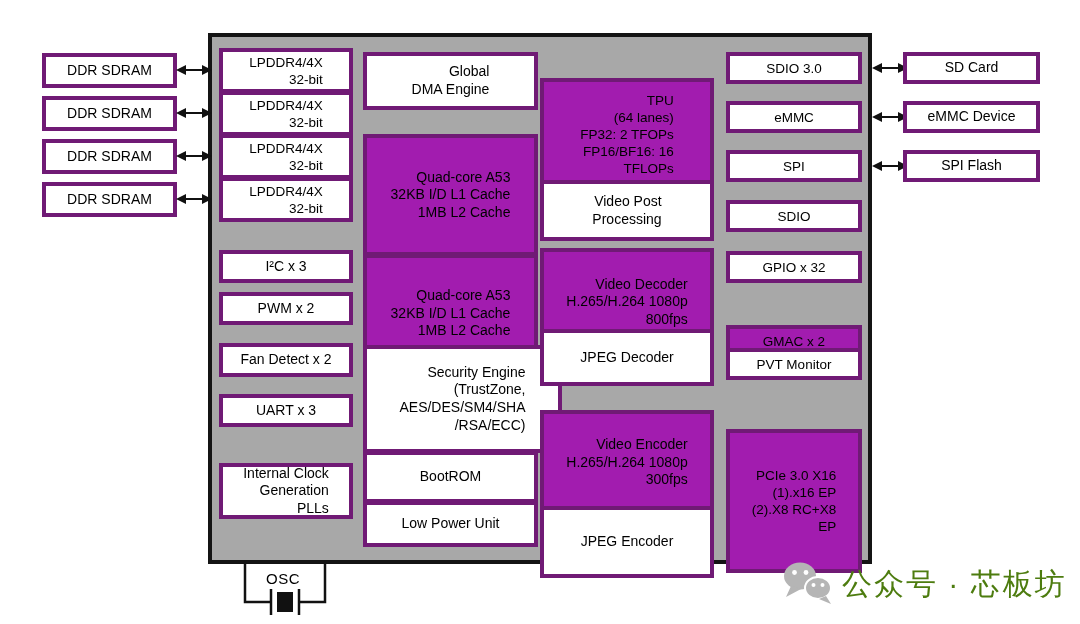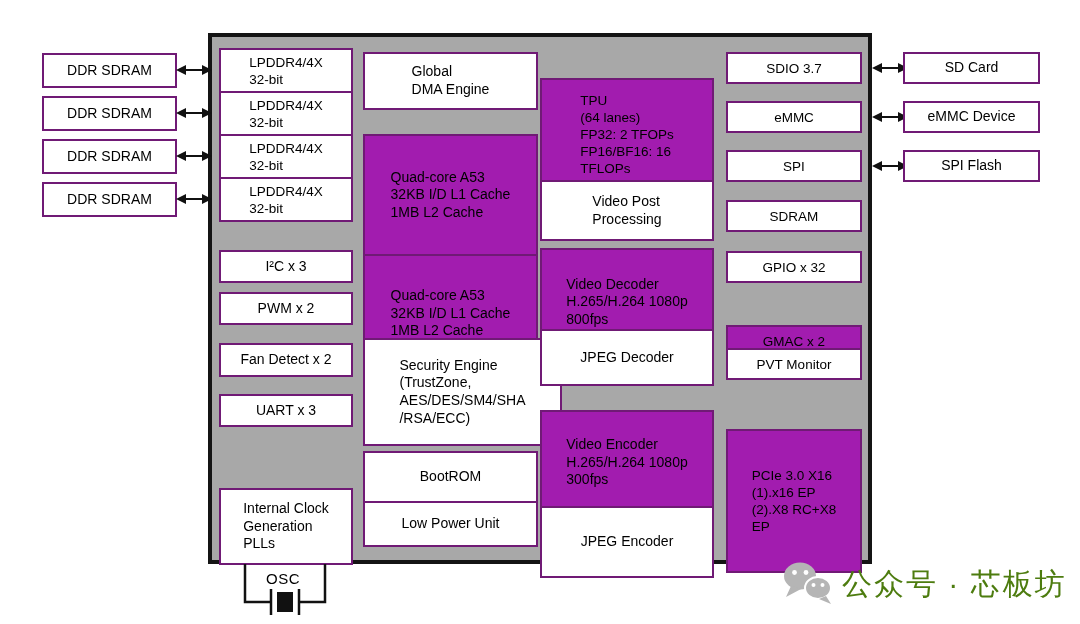--- a/index.html
+++ b/index.html
@@ -1,21 +1,21 @@
 <!DOCTYPE html>
 <html><head>
 <meta charset="utf-8">
 <style>
   html,body{margin:0;padding:0;background:#fff;}
   #canvas{position:relative;width:1080px;height:624px;background:#ffffff;overflow:hidden;
           font-family:"Liberation Sans",sans-serif;color:#000;}
   .soc{position:absolute;left:208px;top:33px;width:664px;height:531px;
        background:#a8a8a8;border:4px solid #141414;box-sizing:border-box;}
-  .box{position:absolute;box-sizing:border-box;border:2px solid #701a75;background:#ffffff;
-       display:flex;align-items:center;justify-content:center;text-align:left;
+  .box{position:absolute;box-sizing:border-box;border:4px solid #701a75;background:#ffffff;
+       display:flex;align-items:center;justify-content:center;text-align:right;
        white-space:pre-line;font-size:14px;line-height:1.26;}
   .sm{font-size:13.5px;}
   .blue{background:#a21caf;margin-top:26px;}
   .arrow{position:absolute;height:2px;background:#111;}
   .arrow::before,.arrow::after{content:"";position:absolute;top:-4px;width:0;height:0;
        border-top:5px solid transparent;border-bottom:5px solid transparent;}
   .arrow::before{left:-10px;border-right:10px solid #111;}
   .arrow::after{right:-10px;border-left:10px solid #111;}
   .osc-label{position:absolute;left:253px;top:570px;width:60px;text-align:center;
        font-size:15px;font-weight:400;letter-spacing:.5px;}
@@ -46,33 +46,33 @@
 32-bit</div>
   <div class="box sm" style="left:219px;top:134px;width:134px;height:45px">LPDDR4/4X
 32-bit</div>
   <div class="box sm" style="left:219px;top:177px;width:134px;height:45px">LPDDR4/4X
 32-bit</div>
 
   <div class="box" style="left:219px;top:250px;width:134px;height:33px">I²C x 3</div>
   <div class="box" style="left:219px;top:292px;width:134px;height:33px">PWM x 2</div>
   <div class="box" style="left:219px;top:343px;width:134px;height:34px">Fan Detect x 2</div>
   <div class="box" style="left:219px;top:394px;width:134px;height:33px">UART x 3</div>
-  <div class="box" style="left:219px;top:488px;width:134px;height:77px">Internal Clock
+  <div class="box" style="left:219px;top:463px;width:134px;height:56px">Internal Clock
 Generation
 PLLs</div>
 
   <div class="box" style="left:363px;top:52px;width:175px;height:58px">Global
 DMA Engine</div>
   <div class="box blue" style="left:363px;top:108px;width:175px;height:122px">Quad-core A53
 32KB I/D L1 Cache
 1MB L2 Cache</div>
   <div class="box blue" style="left:363px;top:228px;width:175px;height:119px">Quad-core A53
 32KB I/D L1 Cache
 1MB L2 Cache</div>
-  <div class="box" style="left:363px;top:338px;width:199px;height:108px">Security Engine
+  <div class="box" style="left:363px;top:345px;width:199px;height:108px">Security Engine
 (TrustZone,
 AES/DES/SM4/SHA
 /RSA/ECC)</div>
   <div class="box" style="left:363px;top:451px;width:175px;height:52px">BootROM</div>
   <div class="box" style="left:363px;top:501px;width:175px;height:46px">Low Power Unit</div>
 
   <div class="box blue sm" style="left:540px;top:52px;width:174px;height:130px">TPU
 (64 lanes)
 FP32: 2 TFOPs
 FP16/BF16: 16
@@ -82,24 +82,24 @@
 Processing</div>
   <div class="box blue" style="left:540px;top:222px;width:174px;height:108px">Video Decoder
 H.265/H.264 1080p
 800fps</div>
   <div class="box" style="left:540px;top:329px;width:174px;height:57px">JPEG Decoder</div>
   <div class="box blue" style="left:540px;top:384px;width:174px;height:105px">Video Encoder
 H.265/H.264 1080p
 300fps</div>
   <div class="box" style="left:540px;top:506px;width:174px;height:72px">JPEG Encoder</div>
 
-  <div class="box sm" style="left:726px;top:52px;width:136px;height:32px">SDIO 3.7</div>
+  <div class="box sm" style="left:726px;top:52px;width:136px;height:32px">SDIO 3.0</div>
   <div class="box sm" style="left:726px;top:101px;width:136px;height:32px">eMMC</div>
   <div class="box sm" style="left:726px;top:150px;width:136px;height:32px">SPI</div>
-  <div class="box sm" style="left:726px;top:200px;width:136px;height:32px">SDRAM</div>
+  <div class="box sm" style="left:726px;top:200px;width:136px;height:32px">SDIO</div>
   <div class="box sm" style="left:726px;top:251px;width:136px;height:32px">GPIO x 32</div>
   <div class="box sm blue" style="left:726px;top:299px;width:136px;height:32px">GMAC x 2</div>
   <div class="box sm" style="left:726px;top:348px;width:136px;height:32px">PVT Monitor</div>
   <div class="box sm blue" style="left:726px;top:403px;width:136px;height:144px">PCIe 3.0 X16
 (1).x16 EP
 (2).X8 RC+X8
 EP</div>
 
   <div class="arrow" style="left:882px;top:67px;width:16px"></div>
   <div class="arrow" style="left:882px;top:116px;width:16px"></div>

